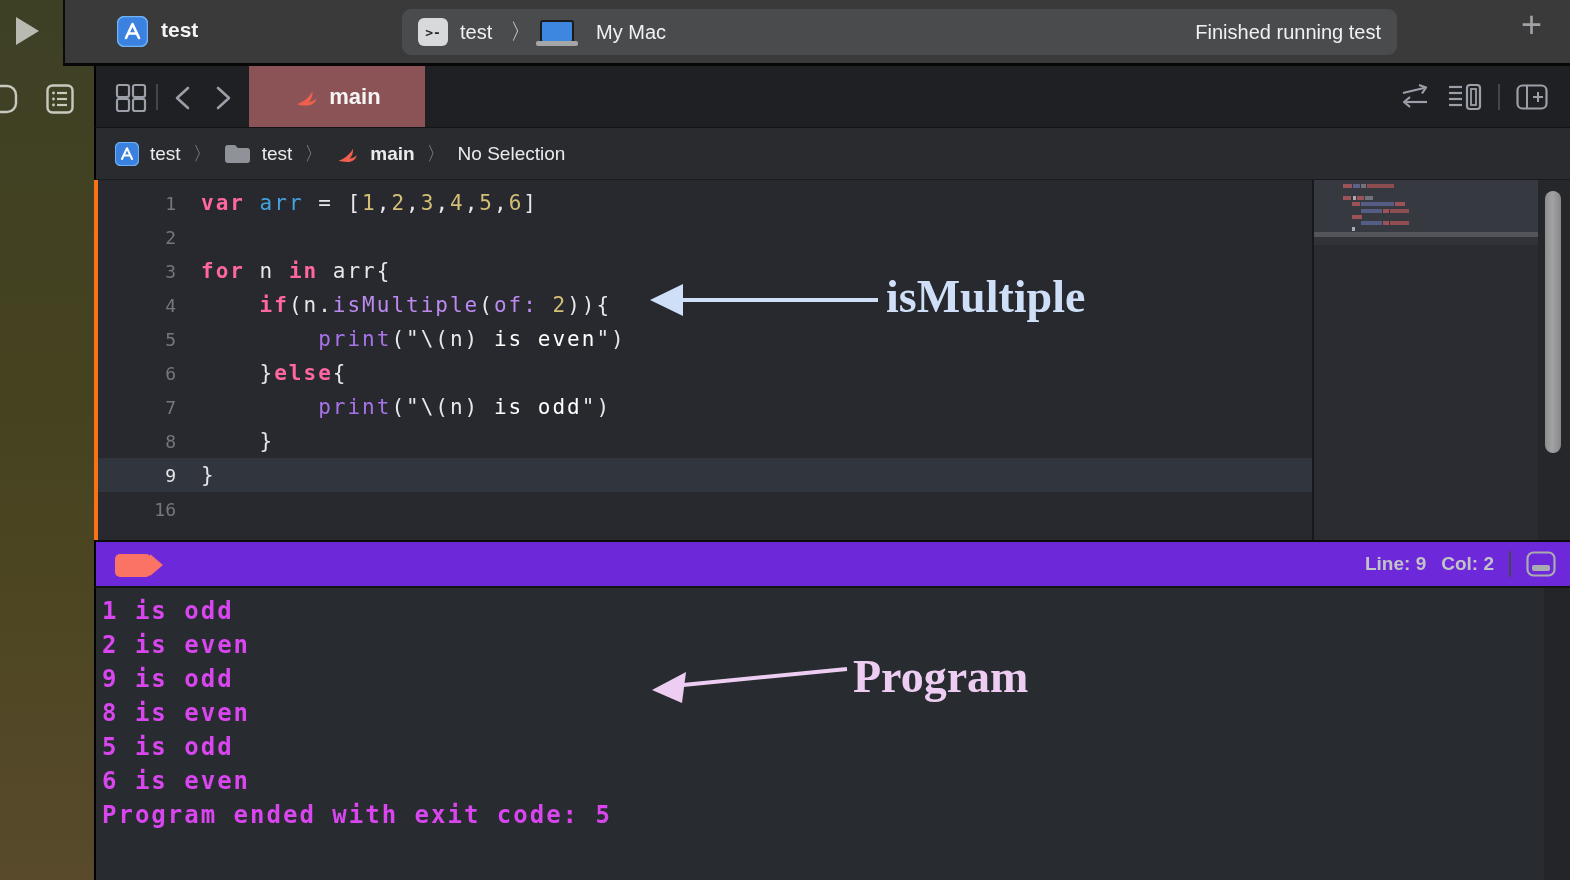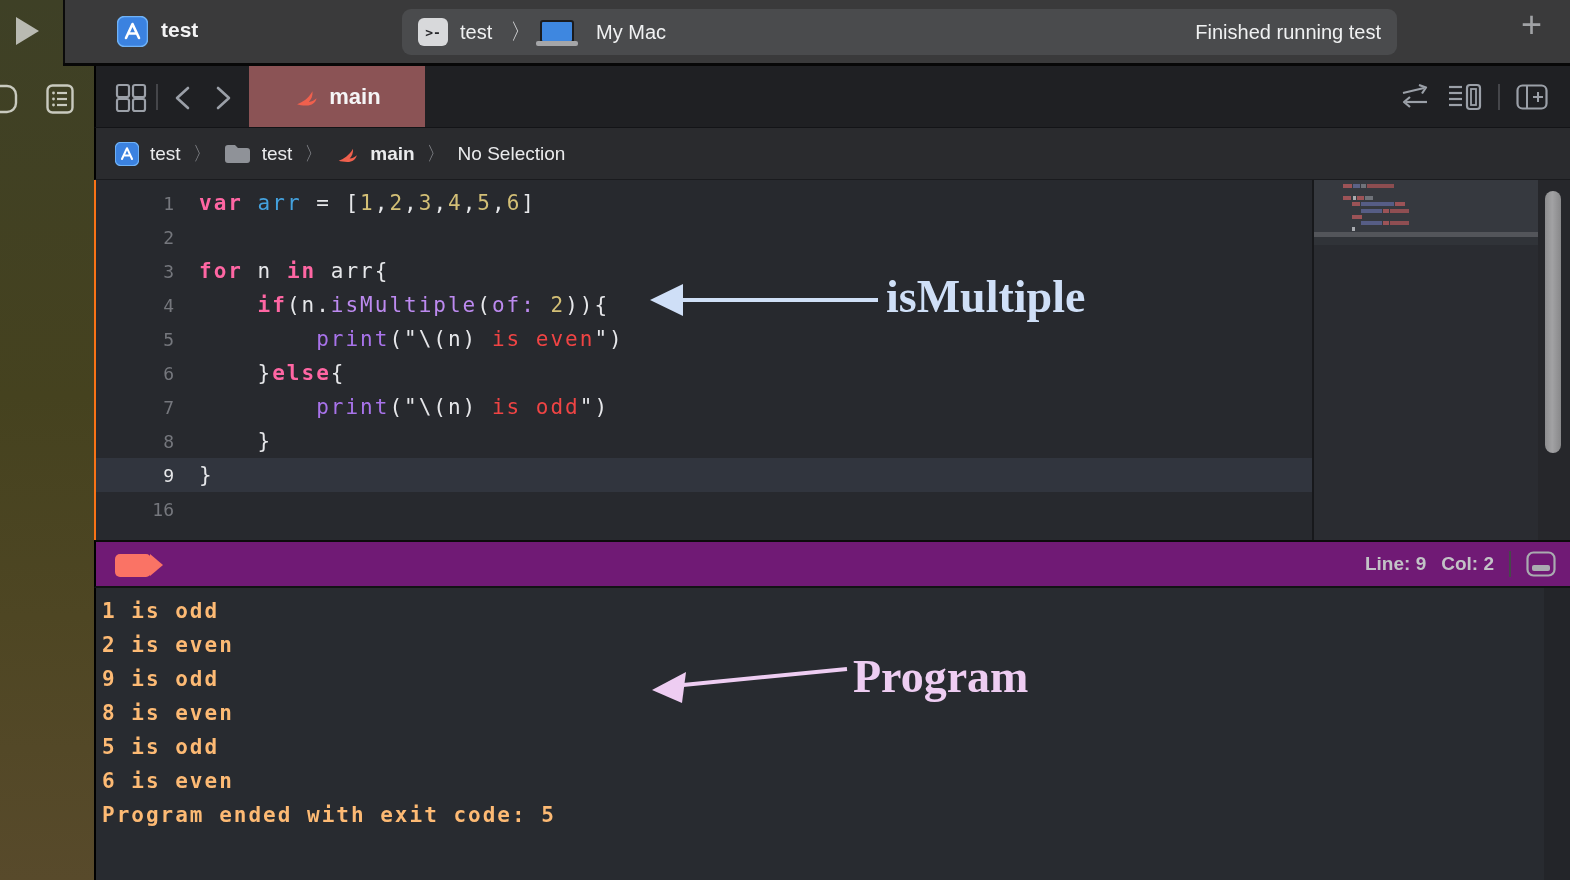--- a/index.html
+++ b/index.html
@@ -37,59 +37,59 @@
   .tab-label{font-size:22px;font-weight:bold;color:#f5f5f6;}
   .tb-right{position:absolute;right:0;top:0;height:61px;display:flex;align-items:center;padding-right:22px;}
   
   .crumbbar{position:absolute;left:94px;top:127px;width:1476px;height:53px;background:#2a2b2e;
             border-left:2px solid #000;border-top:1px solid #131417;border-bottom:1px solid #1a1b1e;box-sizing:border-box;
             display:flex;align-items:center;padding-left:19px;gap:11px;}
   .crumb{font-size:19px;color:#eaebed;cursor:pointer;}
   .cchev{font-size:19px;color:#85878c;margin:0 1px;}
   
   .editor{position:absolute;left:94px;top:180px;width:1332px;height:360px;background:#27292e;
-          border-left:2px solid #f97316;box-sizing:border-box;overflow:hidden;}
+          border-left:4px solid #f97316;box-sizing:border-box;overflow:hidden;}
   #code-rows{padding-top:6px;}
   .crow{height:34px;line-height:34px;white-space:pre;width:1218px;
         font-family:"DejaVu Sans Mono",monospace;font-size:21px;letter-spacing:2px;}
   .crow.current{background:#31353e;}
   .lnum{display:inline-block;width:78px;text-align:right;color:#75777d;font-size:18px;letter-spacing:0;}
   .crow.current .lnum{color:#e8e9eb;}
   .lcode{padding-left:25px;}
   .tk-kw{color:#ff66a3;font-weight:bold;}
   .tk-pl{color:#e6e7ea;}
   .tk-vd{color:#44a2df;}
   .tk-num{color:#d3bf76;}
   .tk-fn{color:#a873ea;}
   .tk-mem{color:#bd8af0;}
-  .tk-str{color:#ef4444;}
+  .tk-str{color:#ffffff;}
   .mm-divider{position:absolute;left:1312px;top:180px;width:2px;height:360px;background:#17181b;}
   .minimap{position:absolute;left:1314px;top:180px;width:224px;height:360px;background:#2a2c31;cursor:pointer;}
   .mm-vp{position:absolute;left:0;top:0;width:224px;height:52px;background:#36393f;}
   .mm-line{position:absolute;left:0;top:52px;width:224px;height:5px;background:#53555a;}
   .mm-mid{position:absolute;left:0;top:57px;width:224px;height:8px;background:#303338;}
   .mm-block{position:absolute;}
   .mm-right{position:absolute;left:1538px;top:180px;width:32px;height:360px;background:#26272b;}
   .scrollbar{position:absolute;left:1545px;top:191px;width:16px;height:262px;border-radius:8px;
              background:linear-gradient(90deg,#8d8d8f,#a2a2a4 45%,#88888a);cursor:grab;}
   
-  .debugbar{position:absolute;left:94px;top:540px;width:1476px;height:48px;background:#701a75;
+  .debugbar{position:absolute;left:94px;top:540px;width:1476px;height:48px;background:#6d28d9;
             border-left:2px solid #000;border-top:2px solid #0b0b0b;border-bottom:2px solid #121315;box-sizing:border-box;}
   .bptag{position:absolute;left:19px;top:12px;width:36px;height:23px;background:#fa7365;border-radius:5px;cursor:pointer;}
   .bptag::after{content:"";position:absolute;right:-12px;top:0;width:0;height:0;
                 border-left:13px solid #fa7365;border-top:11.5px solid transparent;border-bottom:11.5px solid transparent;}
   .db-right{position:absolute;right:14px;top:0;height:44px;display:flex;align-items:center;gap:15px;}
   .linecol{font-size:19px;font-weight:600;color:#c2c3c6;}
   .db-div{width:2px;height:26px;background:#47484b;}
   
   .console{position:absolute;left:94px;top:588px;width:1476px;height:292px;background:#282b30;
            border-left:2px solid #000;box-sizing:border-box;overflow:hidden;cursor:text;}
   #console-lines{padding:6px 0 0 6px;}
   .conline{height:34px;line-height:34px;white-space:pre;font-family:"DejaVu Sans Mono",monospace;
-           font-size:21px;font-weight:bold;letter-spacing:2px;color:#fdba74;}
+           font-size:24px;font-weight:bold;letter-spacing:2px;color:#d946ef;}
   .console-strip{position:absolute;left:1544px;top:588px;width:26px;height:292px;background:#232529;}
   
   .overlay{position:absolute;left:0;top:0;pointer-events:none;}
   .ann{position:absolute;font-family:cursive;pointer-events:none;}
   .ann-blue{left:886px;top:270px;font-size:46px;font-weight:bold;color:#cfdff7;}
   .ann-pink{left:853px;top:650px;font-size:46px;font-weight:bold;color:#eecdf2;}
   .watermark{position:absolute;left:1240px;top:822px;width:280px;text-align:right;
              font-family:cursive;font-size:32px;color:#d8d9da;pointer-events:none;}
 </style>
 </head>

